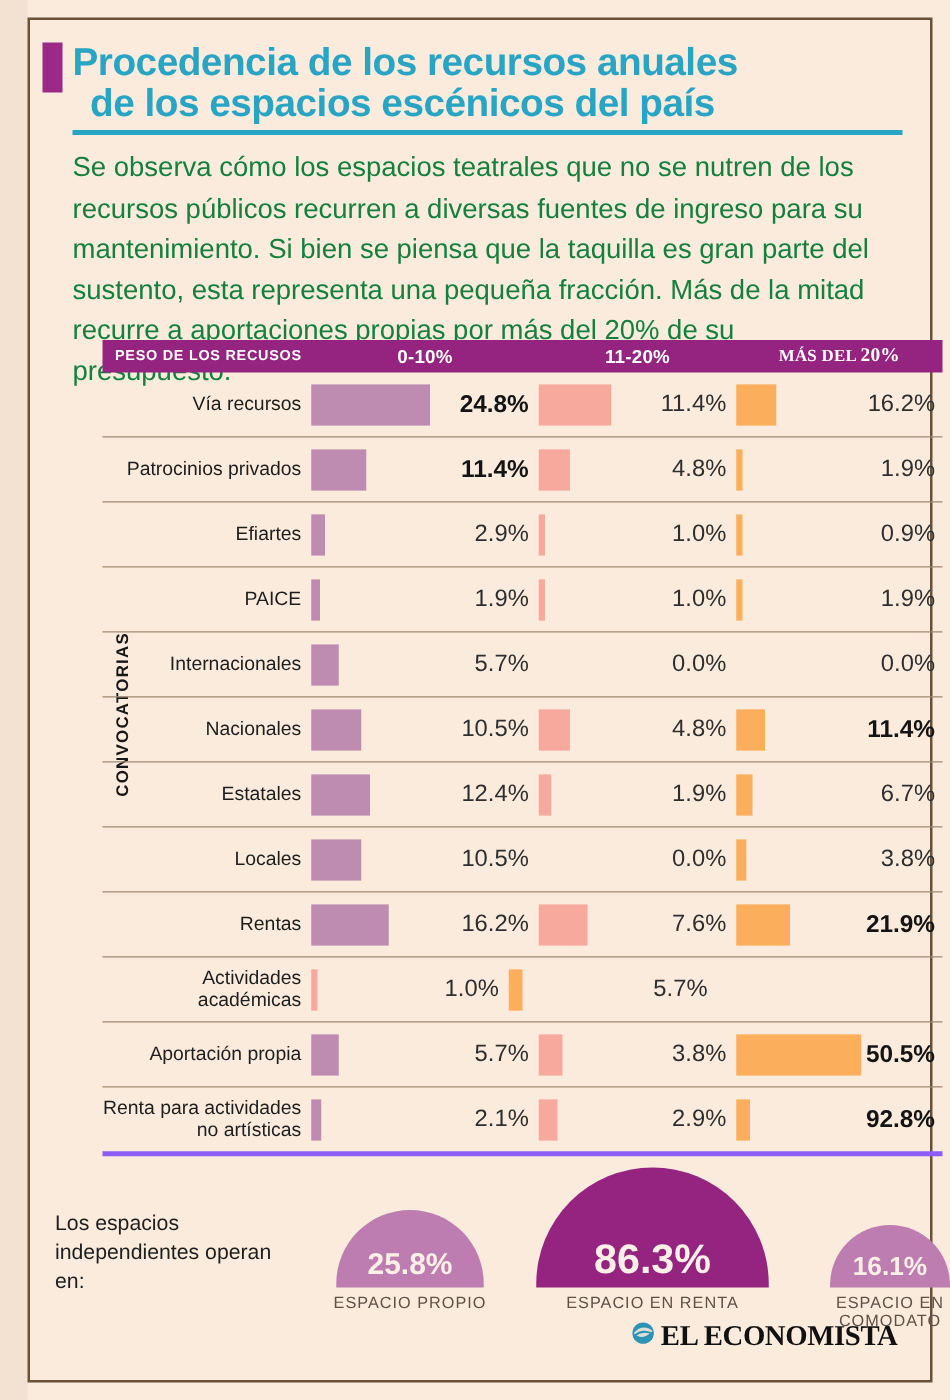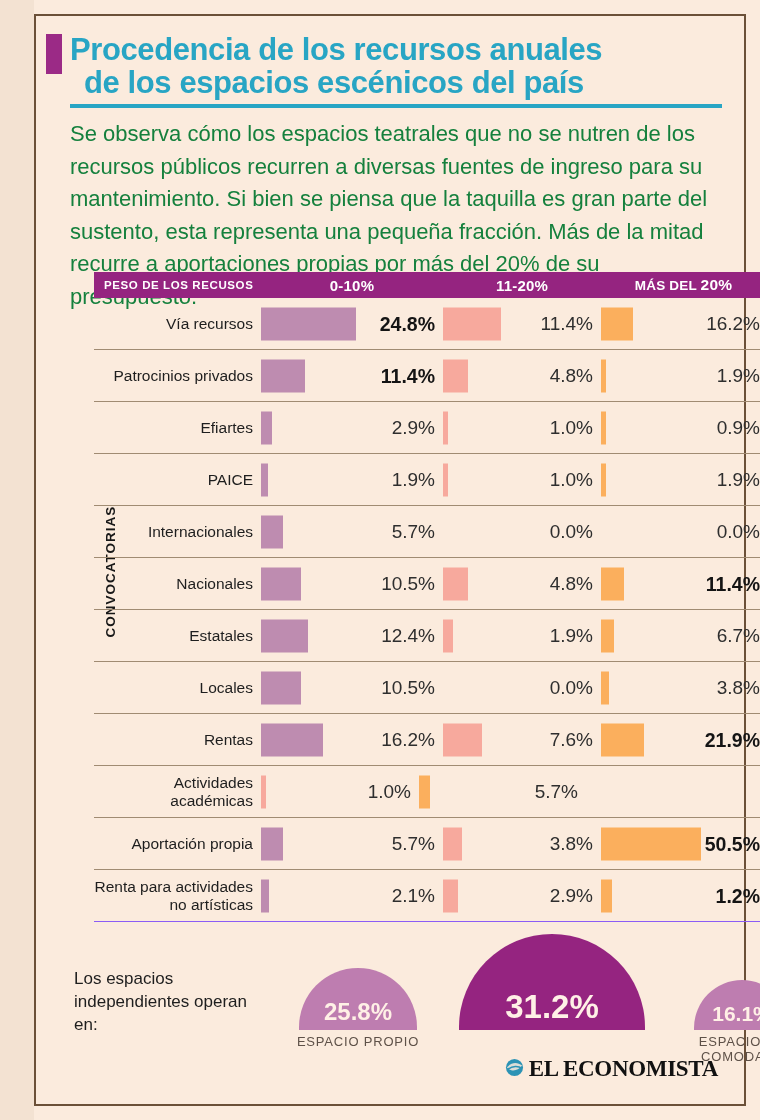--- a/index.html
+++ b/index.html
@@ -7,21 +7,20 @@
   body{
     width:760px;height:1120px;
     background:#F3E2D2;
     font-family:"Liberation Sans", sans-serif;
     overflow:hidden;
   }
   .page{
     position:absolute;inset:0;
     background:#FBEBDD;
     box-sizing:border-box;
-    margin-left:12px;
   }
   .frame{
     position:absolute;
     left:22px;top:14px;right:14px;bottom:14px;
     border:2px solid #6B5038;
     box-sizing:border-box;
     background:#FBEBDD;
   }
   .leftband{
     position:absolute;left:0;top:0;width:22px;height:100%;
@@ -75,29 +74,29 @@
   .thead .h-label{
     width:167px;box-sizing:border-box;padding-left:10px;
     font-size:11.5px;font-weight:bold;letter-spacing:0.6px;
   }
   .thead .h-col{
     box-sizing:border-box;text-align:center;
     font-size:15px;font-weight:bold;letter-spacing:0.2px;
   }
   .thead .h-c1{width:182px;}
   .thead .h-c2{width:158px;}
-  .thead .h-c3{width:165px;font-size:13.5px;}
+  .thead .h-c3{width:165px;font-size:13.5px;font-family:Liberation Serif, serif;}
   .thead .h-c3 .big{font-size:15.5px;}
 
   .row{
     display:flex;align-items:center;
     height:51px;border-bottom:1px solid #A08B72;
     position:relative;
   }
-  .row:last-child{border-bottom:1px solid #8b5cf6;}
+  .row:last-child{border-bottom:4px solid #8b5cf6;}
 
   .cat{
     width:165px;text-align:right;padding-right:6px;
     font-size:15.5px;color:#1E1E1E;line-height:1.12;
     box-sizing:border-box;
   }
 
   .seg{position:relative;height:100%;box-sizing:border-box;}
   .seg1{width:182px;}
   .seg2{width:158px;}
@@ -114,21 +113,21 @@
 
   .val{
     position:absolute;right:6px;top:50%;
     transform:translateY(-50%);
     font-size:19px;color:#2E2E2E;white-space:nowrap;
   }
   .val.bold{font-weight:bold;color:#141414;font-size:19.5px;}
 
   
   .bottom{
-    position:absolute;left:38px;right:22px;top:940px;height:110px;
+    position:absolute;left:20px;right:22px;top:940px;height:110px;
   }
   .bottom-label{
     position:absolute;left:0;top:12px;width:180px;
     font-size:17px;line-height:1.34;color:#1E1E1E;
   }
   .domegroup{position:absolute;top:0;text-align:center;}
   .dome{
     margin:0 auto;
     position:relative;
   }
@@ -352,41 +351,42 @@
             <div class="seg seg1">
               <div class="bar purple" style="width: 8px;"></div>
               <div class="val">2.1%</div>
             </div>
             <div class="seg seg2">
               <div class="bar pink" style="width: 14.8px;"></div>
               <div class="val">2.9%</div>
             </div>
             <div class="seg seg3">
               <div class="bar orange" style="width: 11.1px;"></div>
-              <div class="val bold">1.2%</div>
+              <div class="val bold">92.8%</div>
             </div>
           </div>
         </div>
     </div>
 
     <div class="bottom">
       <div class="bottom-label">Los espacios independientes operan en:</div>
       <div id="domes">
           <div class="domegroup" style="left: 195px; width: 178px; top: 12px;">
             <div class="dome" style="width: 118px; height: 62px;">
               <div class="cap" style="background: rgb(190, 125, 176);"></div>
               <div class="pct" style="font-size: 24px;">25.8%</div>
             </div>
             <div class="domecap">ESPACIO PROPIO</div>
           </div>
           <div class="domegroup" style="left: 355px; width: 246px; top: -22px;">
             <div class="dome" style="width: 186px; height: 96px;">
               <div class="cap" style="background: rgb(149, 36, 128);"></div>
-              <div class="pct" style="font-size: 33px;">31.2%</div>
-            </div>
+              <div class="pct" style="font-size: 33px;">86.3%</div>
+            </div>
+            <div class="domecap">ESPACIO EN RENTA</div>
           </div>
           <div class="domegroup" style="left: 590px; width: 156px; top: 24px;">
             <div class="dome" style="width: 96px; height: 50px;">
               <div class="cap" style="background: rgb(190, 125, 176);"></div>
               <div class="pct" style="font-size: 21px;">16.1%</div>
             </div>
             <div class="domecap"><span>ESPACIO EN</span><br><span>COMODATO</span></div>
           </div>
         </div>
     </div>

